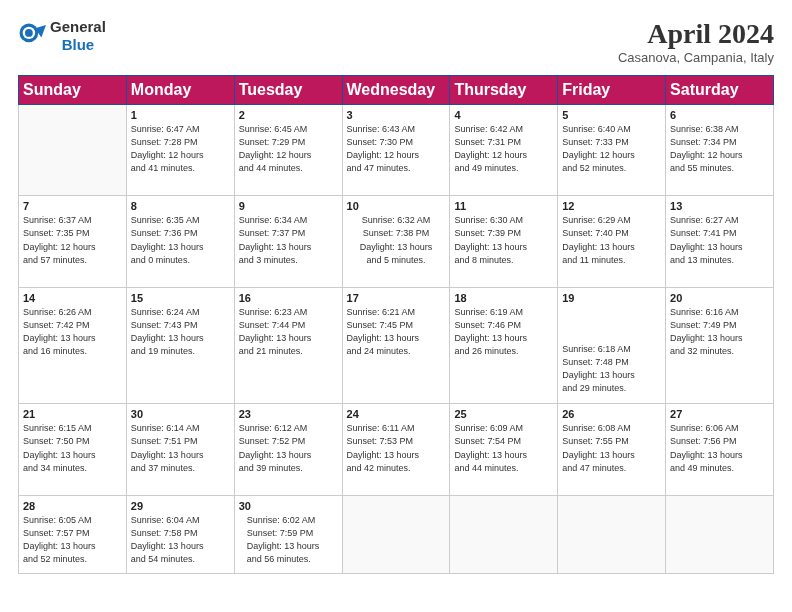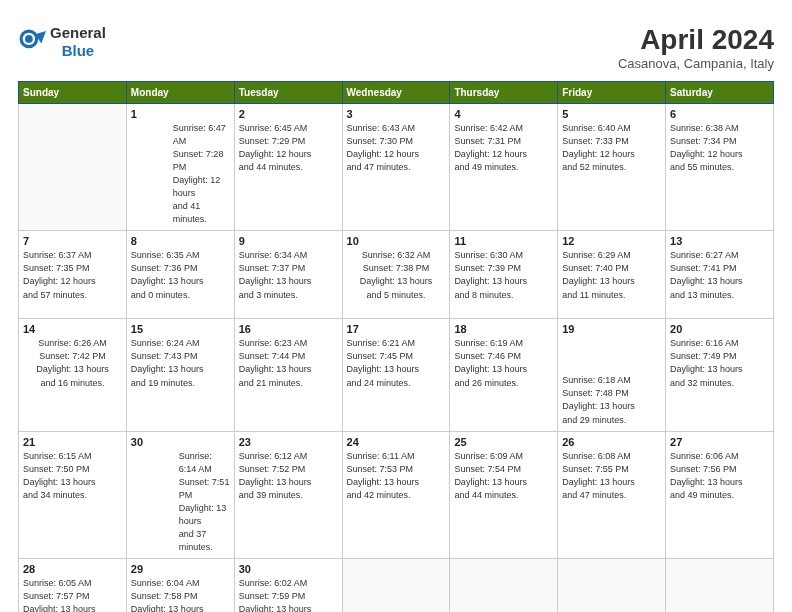--- a/index.html
+++ b/index.html
@@ -6,21 +6,21 @@
     body {
       font-family: Arial, sans-serif;
       background: #fff;
       width: 792px;
       height: 612px;
       overflow: hidden;
     }
     .page {
       width: 792px;
       height: 584px;
-      padding: 24px 18px 10px 18px;
+      padding: 18px 18px 10px 18px;
       display: flex;
       flex-direction: column;
     }
     .header {
       display: flex;
       justify-content: space-between;
       align-items: flex-start;
       margin-bottom: 10px;
     }
     .logo {
@@ -38,36 +38,37 @@
       width: 28px;
       height: 28px;
     }
     .title-block {
       text-align: right;
     }
     .month-title {
       font-size: 28px;
       font-weight: bold;
       color: #333;
+      font-family: Liberation Serif, serif;
     }
     .location {
       font-size: 13px;
       color: #555;
     }
     .calendar {
       flex: 1;
       border: 1px solid #ccc;
       border-collapse: collapse;
       width: 100%;
       table-layout: fixed;
     }
     .calendar th {
-      background-color: #4d7c0f;
+      background-color: #be185d;
       color: #fff;
-      font-size: 10px;
+      font-size: 16px;
       font-weight: bold;
       padding: 5px 4px;
       text-align: left;
       border: 1px solid #1a4f99;
     }
     .calendar td {
       border: 1px solid #ccc;
       vertical-align: top;
       padding: 4px 4px;
       font-size: 9.5px;
@@ -130,21 +131,21 @@
           <th>Thursday</th>
           <th>Friday</th>
           <th>Saturday</th>
         </tr>
     </thead>
     <tbody id="calendar-body">
     <tr class="week-row">
           <td class="empty"></td>
           <td>
             <span class="day-num">1</span>
-            <div class="day-info" style="white-space: pre-line; margin-left: 42px;">Sunrise: 6:47 AM
+            <div class="day-info" style="white-space: pre-line;">Sunrise: 6:47 AM
 Sunset: 7:28 PM
 Daylight: 12 hours
 and 41 minutes.</div>
           </td>
           <td>
             <span class="day-num">2</span>
             <div class="day-info" style="white-space: pre-line;">Sunrise: 6:45 AM
 Sunset: 7:29 PM
 Daylight: 12 hours
 and 44 minutes.</div>
@@ -225,21 +226,21 @@
             <span class="day-num">13</span>
             <div class="day-info" style="white-space: pre-line;">Sunrise: 6:27 AM
 Sunset: 7:41 PM
 Daylight: 13 hours
 and 13 minutes.</div>
           </td>
         </tr>
         <tr class="week-row">
           <td>
             <span class="day-num">14</span>
-            <div class="day-info" style="white-space: pre-line; text-align: center;">Sunrise: 6:26 AM
+            <div class="day-info" style="white-space: pre-line;">Sunrise: 6:26 AM
 Sunset: 7:42 PM
 Daylight: 13 hours
 and 16 minutes.</div>
           </td>
           <td>
             <span class="day-num">15</span>
             <div class="day-info" style="white-space: pre-line;">Sunrise: 6:24 AM
 Sunset: 7:43 PM
 Daylight: 13 hours
 and 19 minutes.</div>
@@ -283,21 +284,21 @@
         <tr class="week-row">
           <td>
             <span class="day-num">21</span>
             <div class="day-info" style="white-space: pre-line;">Sunrise: 6:15 AM
 Sunset: 7:50 PM
 Daylight: 13 hours
 and 34 minutes.</div>
           </td>
           <td>
             <span class="day-num">30</span>
-            <div class="day-info" style="white-space: pre-line; margin-left: 48px;">Sunrise: 6:14 AM
+            <div class="day-info" style="white-space: pre-line;">Sunrise: 6:14 AM
 Sunset: 7:51 PM
 Daylight: 13 hours
 and 37 minutes.</div>
           </td>
           <td>
             <span class="day-num">23</span>
             <div class="day-info" style="white-space: pre-line;">Sunrise: 6:12 AM
 Sunset: 7:52 PM
 Daylight: 13 hours
 and 39 minutes.</div>
@@ -341,21 +342,21 @@
           </td>
           <td>
             <span class="day-num">29</span>
             <div class="day-info" style="white-space: pre-line;">Sunrise: 6:04 AM
 Sunset: 7:58 PM
 Daylight: 13 hours
 and 54 minutes.</div>
           </td>
           <td>
             <span class="day-num">30</span>
-            <div class="day-info" style="white-space: pre-line;">Sunrise: 6:02 AM
+            <div class="day-info" style="white-space: pre-line; margin-left: 8px;">Sunrise: 6:02 AM
 Sunset: 7:59 PM
 Daylight: 13 hours
 and 56 minutes.</div>
           </td>
           <td class="empty"></td>
           <td class="empty"></td>
           <td class="empty"></td>
           <td class="empty"></td>
         </tr>
       </tbody>

